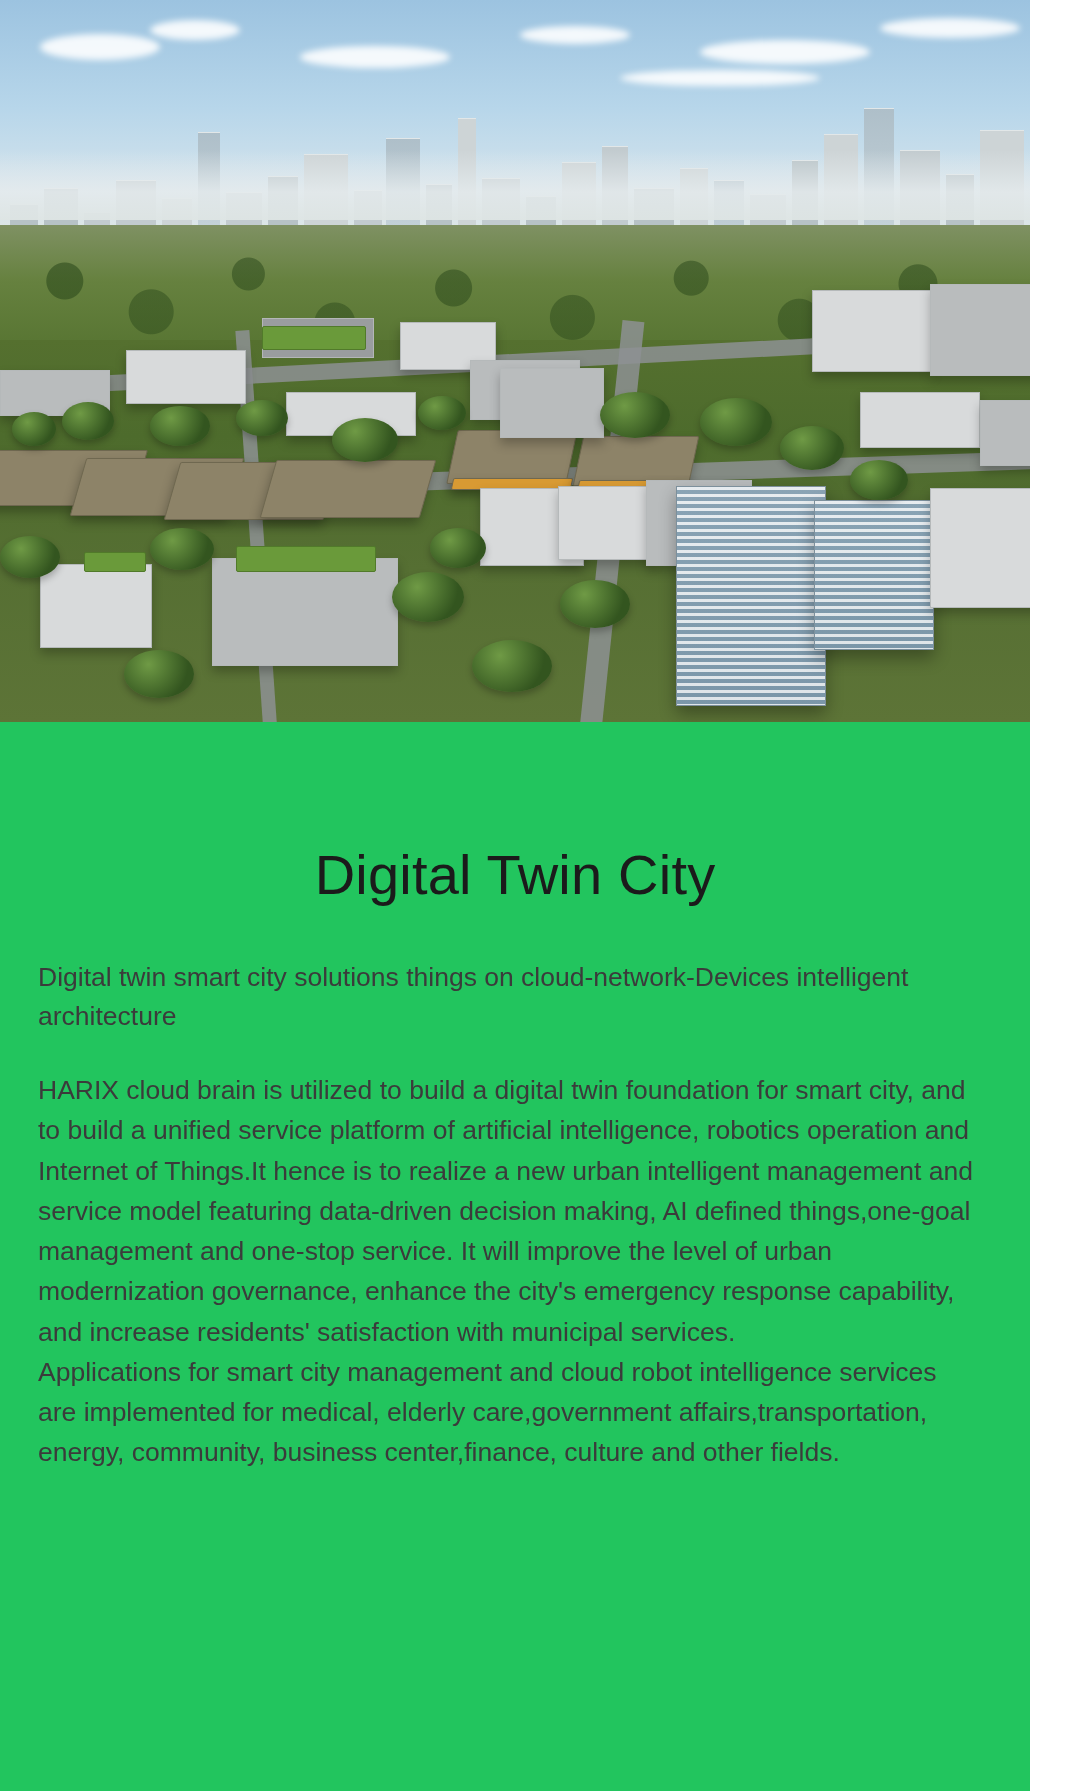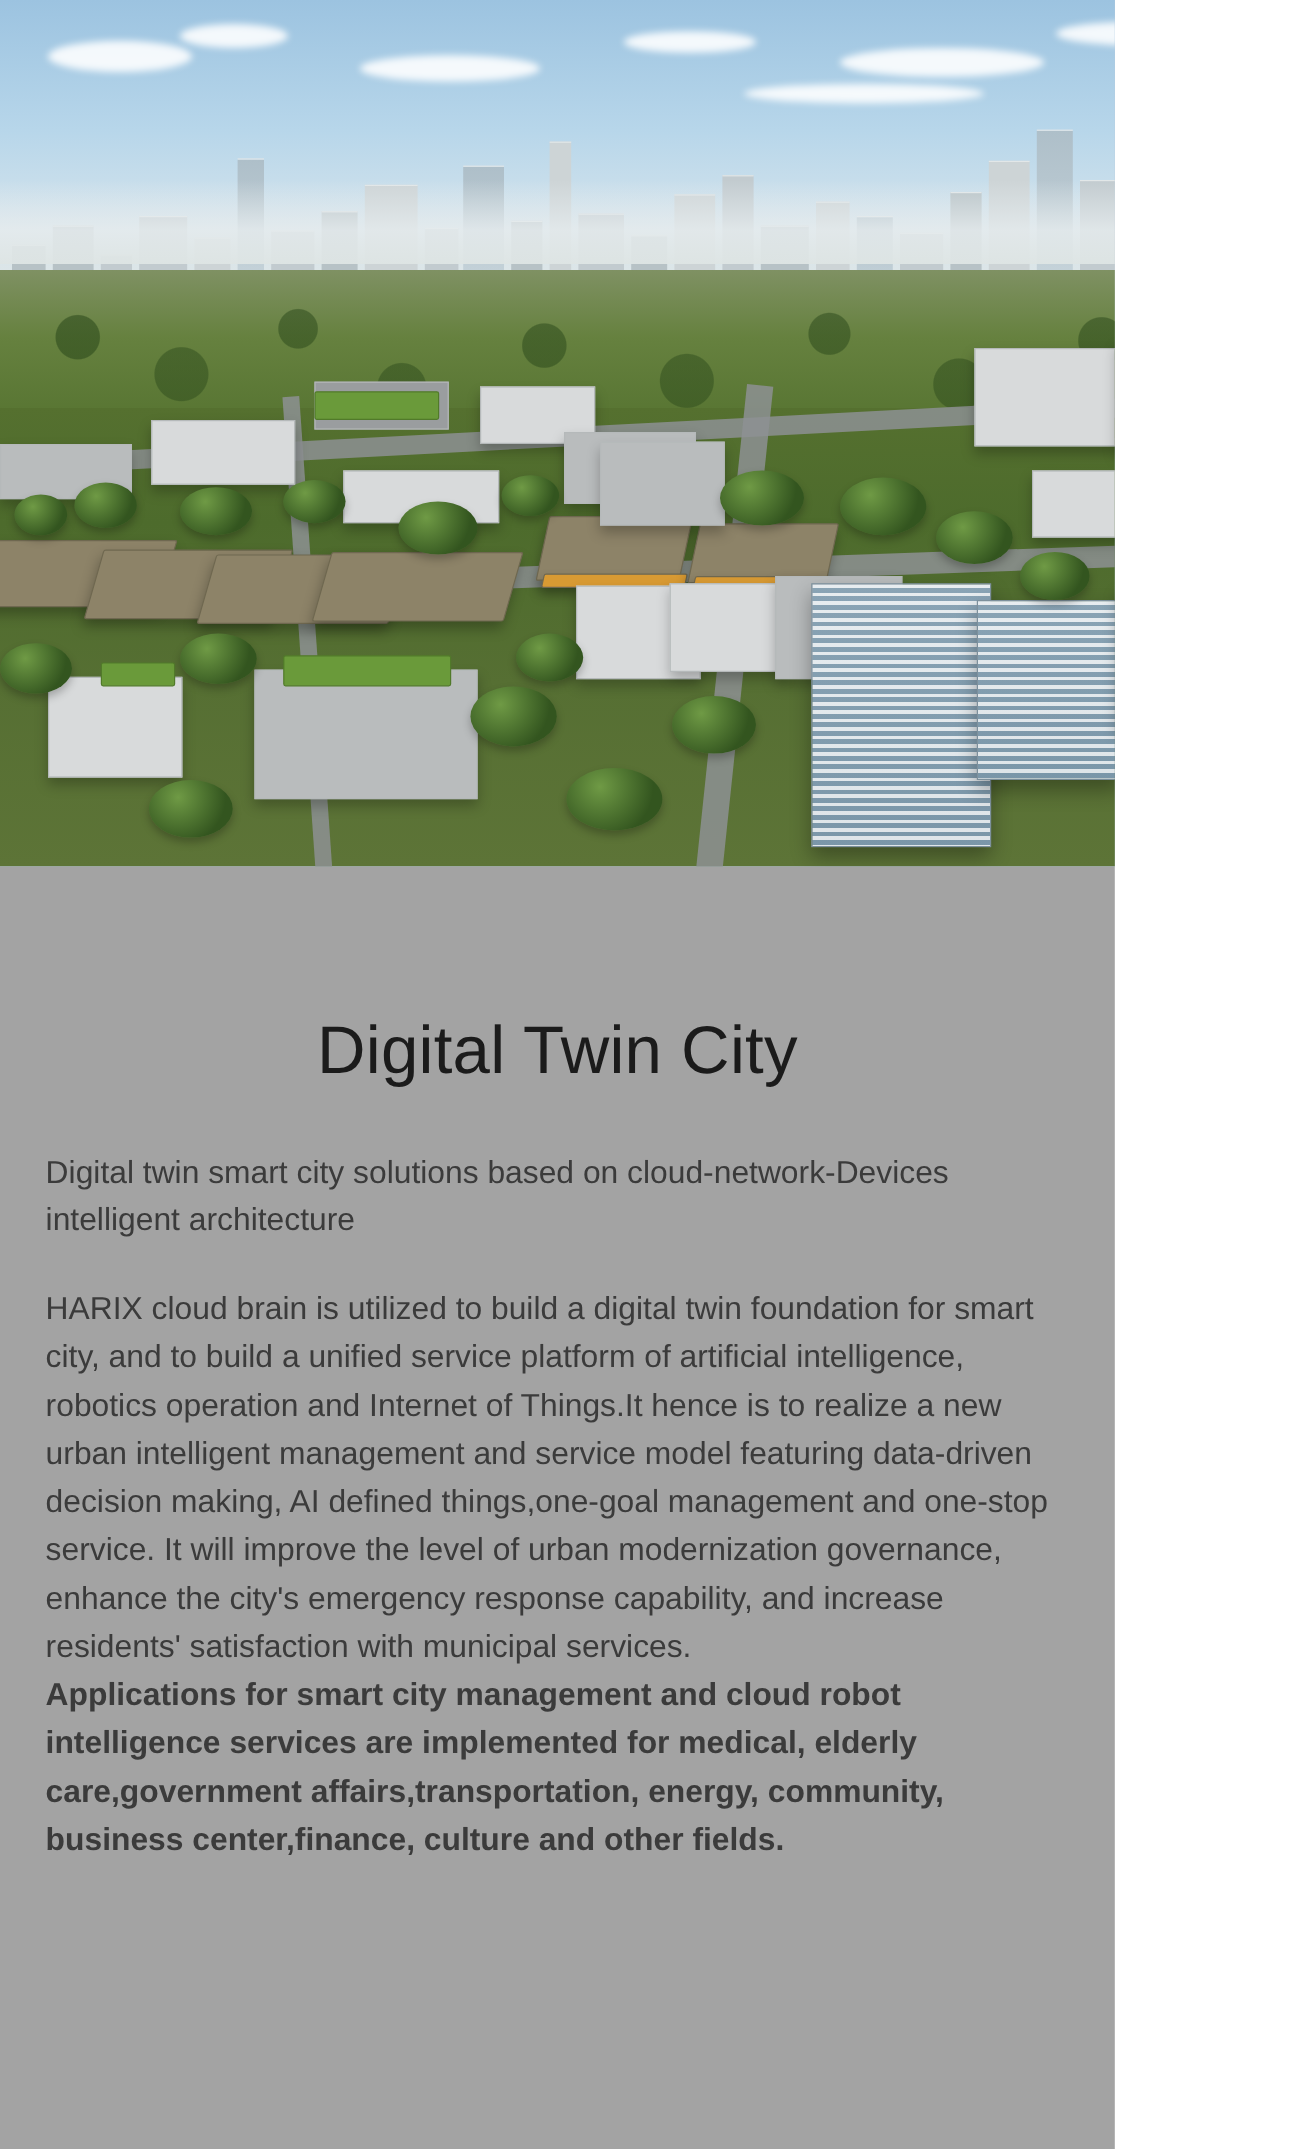--- a/index.html
+++ b/index.html
@@ -4,23 +4,23 @@
 <style>
   * { box-sizing: border-box; }
   html, body {
     margin: 0;
     padding: 0;
     width: 1080px;
     background: #ffffff;
     font-family: "Liberation Sans", sans-serif;
   }
   .page {
-    width: 929px;
+    width: 1030px;
     min-height: 1791px;
-    background: #a3a3a3;
+    background: #22c55e;
     position: relative;
     overflow: hidden;
   }
 
   
   .hero {
     width: 1080px;
     height: 722px;
     position: relative;
     overflow: hidden;
@@ -154,21 +154,21 @@
     color: #3b3b3b;
     line-height: 1.48;
     margin: 52px 0 0 0;
   }
   .body-par {
     font-size: 26.5px;
     color: #3b3b3b;
     line-height: 1.52;
     margin: 34px 12px 0 0;
   }
-  .body-par + .body-par { margin-top: 0; font-weight: bold; }
+  .body-par + .body-par { margin-top: 0; }
 </style>
 </head>
 <body>
 
 <div class="page">
 
   <div class="hero" aria-label="aerial rendering of a digital twin smart city with skyscrapers, parks, warehouses and roads">
     <div class="sky"></div>
 
     <div class="cloud" style="left:40px; top:34px; width:120px; height:26px;"></div>
@@ -271,18 +271,18 @@
       <div class="treecl" style="left:560px; top:240px; width:70px; height:48px;"></div>
       <div class="treecl" style="left:850px; top:120px; width:58px; height:40px;"></div>
       <div class="treecl" style="left:0px; top:196px; width:60px; height:42px;"></div>
       <div class="treecl" style="left:472px; top:300px; width:80px; height:52px;"></div>
       <div class="treecl" style="left:124px; top:310px; width:70px; height:48px;"></div>
     </div>
   </div>
 
   <div class="content">
     <h1 class="title">Digital Twin City</h1>
-    <p class="lead">Digital twin smart city solutions based on cloud-network-Devices intelligent architecture</p>
+    <p class="lead">Digital twin smart city solutions things on cloud-network-Devices intelligent architecture</p>
     <p class="body-par">HARIX cloud brain is utilized to build a digital twin foundation for smart city, and to build a unified service platform of artificial intelligence, robotics operation and Internet of Things.It hence is to realize a new urban intelligent management and service model featuring data-driven decision making, AI defined things,one-goal management and one-stop service. It will improve the level of urban modernization governance, enhance the city's emergency response capability, and increase residents' satisfaction with municipal services.</p>
     <p class="body-par">Applications for smart city management and cloud robot intelligence services are implemented for medical, elderly care,government affairs,transportation, energy, community, business center,finance, culture and other fields.</p>
   </div>
 
 </div>
 
 </body></html>

